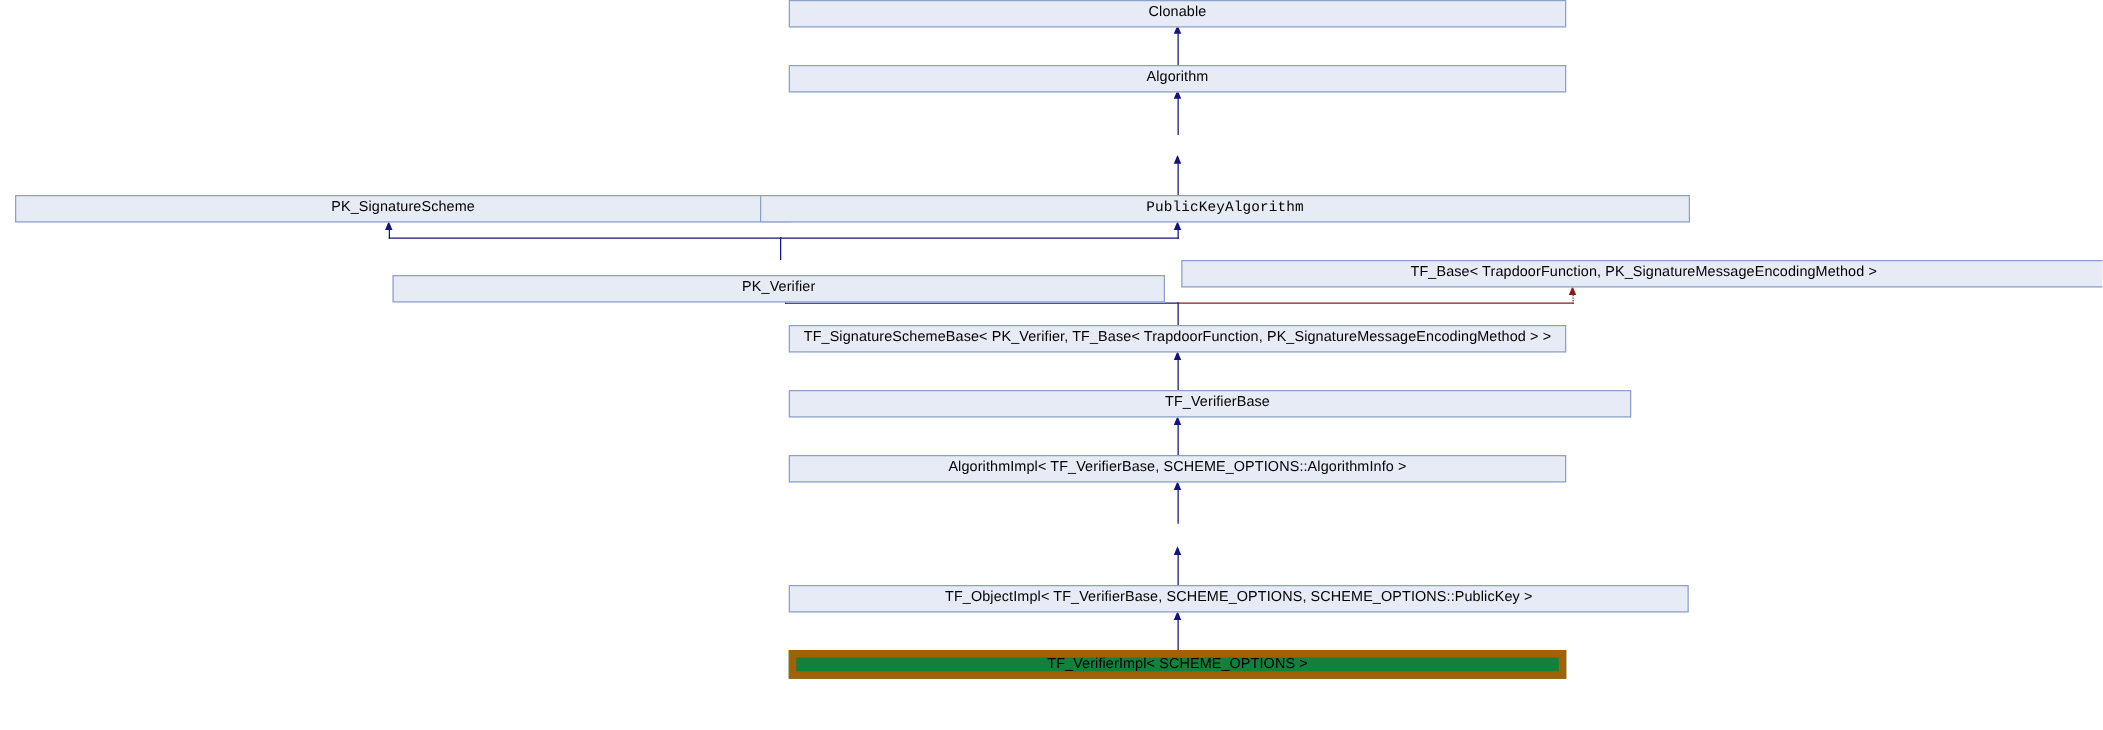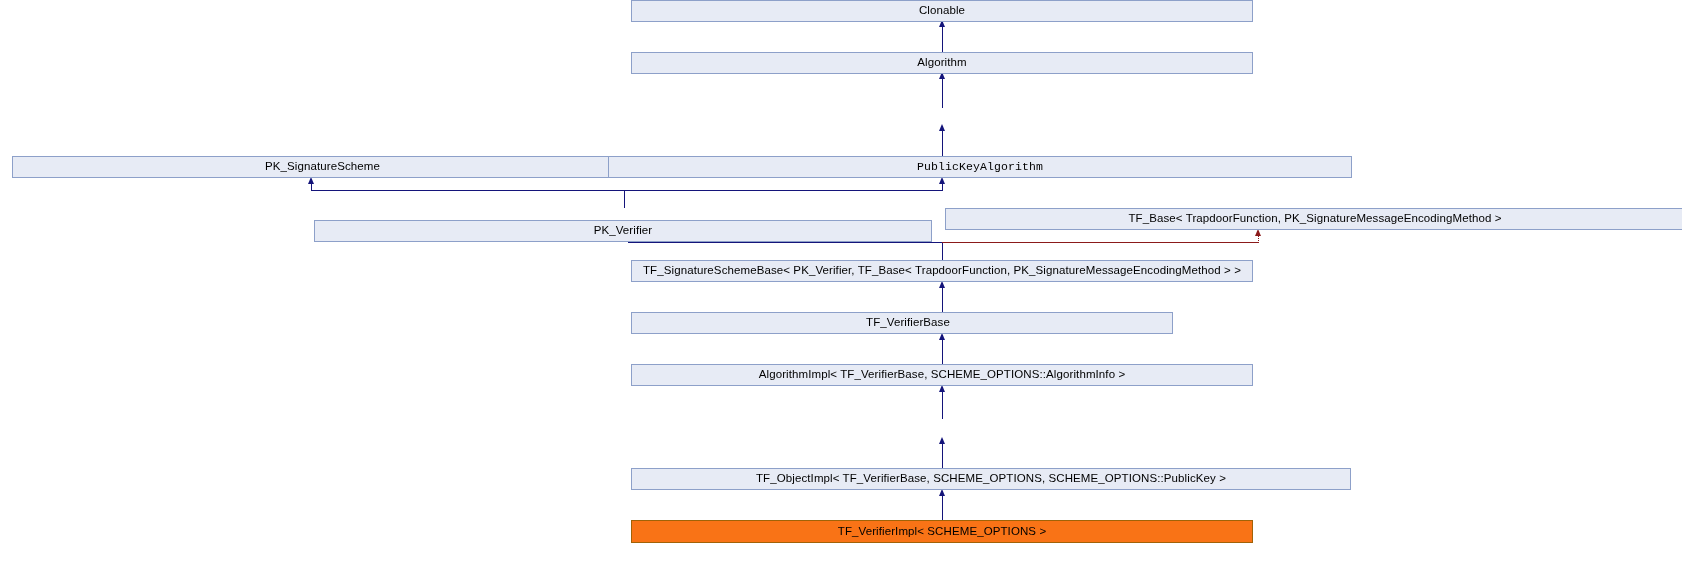--- a/index.html
+++ b/index.html
@@ -14,22 +14,22 @@
     color:#000000;
     font-size:11.5px;
     line-height:1;
     display:flex;
     align-items:center;
     justify-content:center;
     white-space:nowrap;
     overflow:hidden;
   }
   .node.focus{
-    background:#f97316;
-    border:1px solid #a16207;
+    background:#15803d;
+    border:6px solid #a16207;
   }
   .node .label{
     display:block;
     padding:0 4px;
     letter-spacing:0.1px;
   }
 
   
   .vline{position:absolute;width:1px;background:#14147a;}
   .hline{position:absolute;height:1px;background:#14147a;}
@@ -117,21 +117,21 @@
   </div>
 
   <div class="node" style="left:945px;top:208px;width:740px;height:22px;">
     <span class="label">TF_Base&lt; TrapdoorFunction, PK_SignatureMessageEncodingMethod &gt;</span>
   </div>
 
   <div class="node" style="left:631px;top:260px;width:622px;height:22px;">
     <span class="label">TF_SignatureSchemeBase&lt; PK_Verifier, TF_Base&lt; TrapdoorFunction, PK_SignatureMessageEncodingMethod &gt; &gt;</span>
   </div>
 
-  <div class="node" style="left:631px;top:312px;width:542px;height:22px;padding-left:12px;">
+  <div class="node" style="left:631px;top:312px;width:674px;height:22px;padding-left:12px;">
     <span class="label">TF_VerifierBase</span>
   </div>
 
   <div class="node" style="left:631px;top:364px;width:622px;height:22px;">
     <span class="label">AlgorithmImpl&lt; TF_VerifierBase, SCHEME_OPTIONS::AlgorithmInfo &gt;</span>
   </div>
 
 
   <div class="node" style="left:631px;top:468px;width:720px;height:22px;">
     <span class="label">TF_ObjectImpl&lt; TF_VerifierBase, SCHEME_OPTIONS, SCHEME_OPTIONS::PublicKey &gt;</span>

